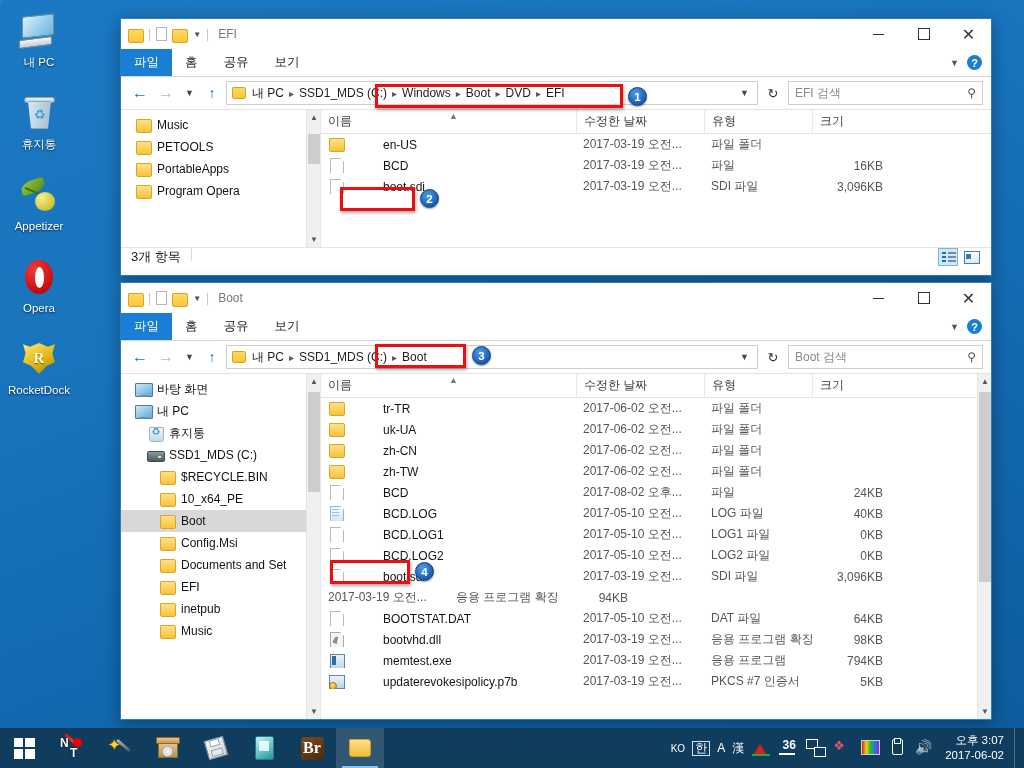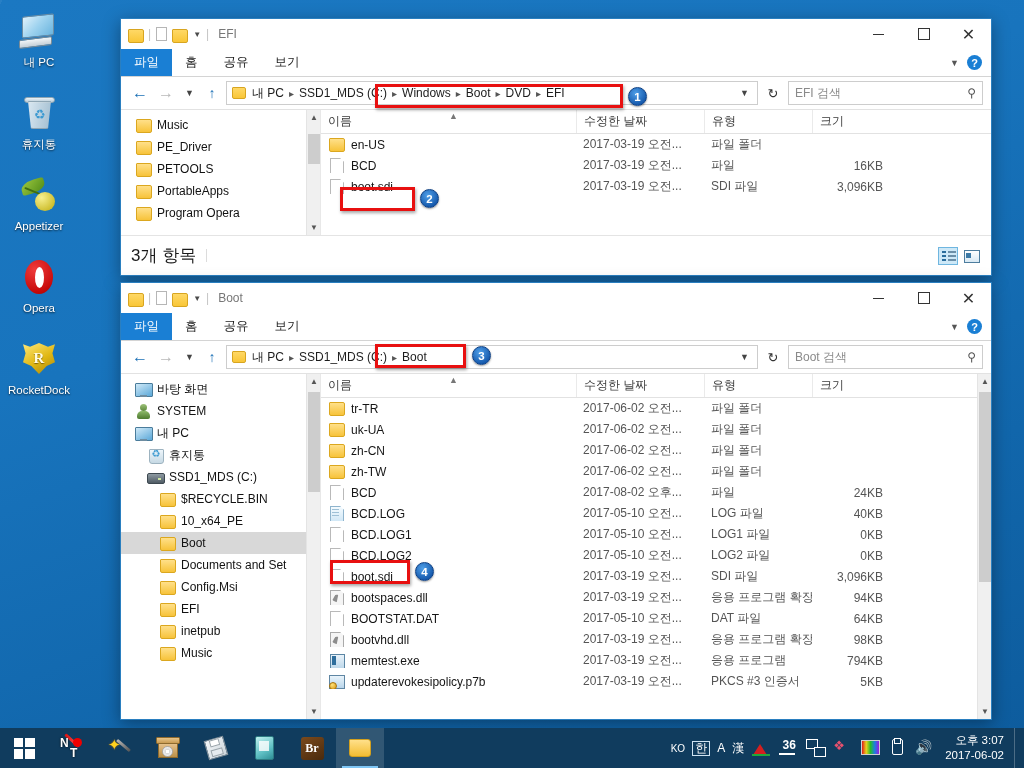--- a/index.html
+++ b/index.html
@@ -291,21 +291,21 @@
   .sort-caret {
     position: absolute; left: 128px; top: 1px;
     font-size: 9px; color: #777;
   }
   .rows { position: relative; }
   .frow {
     height: 21px; display: flex; align-items: center;
     font-size: 12px; color: #151515;
   }
   .fc { display: flex; align-items: center; padding-left: 7px; white-space: nowrap; overflow: hidden; }
-  .fc.name { width: 255px; }
+  .fc.name { width: 255px; gap: 32px; }
   .fc.date { width: 128px; color: #555; }
   .fc.type { width: 108px; color: #555; }
   .fc.size { width: 85px; color: #555; justify-content: flex-end; padding-right: 14px; }
   .fi { width: 17px; height: 15px; flex: none; margin-right: 6px; position: relative; }
   .fi-folder::before {
     content: ""; position: absolute; left: 1px; top: 1px; width: 14px; height: 12px;
     background: linear-gradient(#ffe08a, #f7c33a);
     border: 1px solid #dba71f; border-radius: 1px 2px 2px 2px;
   }
   .fi-file::before {
@@ -343,23 +343,23 @@
   .fi-cert::before {
     content: ""; position: absolute; left: 1px; top: 1px; width: 14px; height: 12px;
     background: linear-gradient(#e9f4fb, #b9d5ea); border: 1px solid #5f86a3;
   }
   .fi-cert::after {
     content: ""; position: absolute; left: 1px; top: 8px; width: 6px; height: 6px;
     border-radius: 50%; background: radial-gradient(circle at 35% 30%, #ffe27a, #d8960f);
     border: 1px solid #a8730a;
   }
   .statusbar {
-    height: 40px; flex: none; border-top: 1px solid #e4e4e4;
-    display: flex; align-items: center; background: #fff;
-    font-size: 17px; color: #1a1a1a; padding-left: 10px;
+    height: 28px; flex: none; border-top: 1px solid #e4e4e4;
+    display: flex; align-items: flex-start; background: #fff;
+    font-size: 13px; color: #1a1a1a; padding-left: 10px;
   }
   .statusbar .sep { width: 1px; height: 13px; background: #dcdcdc; margin-left: 10px; }
   .vbtns { margin-left: auto; display: flex; gap: 3px; padding-right: 10px; }
   .vbtn {
     width: 20px; height: 18px; display: flex; align-items: center; justify-content: center;
     position: relative;
   }
   .vbtn.active { background: #cde8f7; border: 1px solid #6fb6e0; }
   .vb-details::before {
     content: ""; position: absolute; left: 3px; top: 3px; width: 4px; height: 11px;
@@ -451,21 +451,21 @@
     background: #e6ebef; border: 1px solid #9aa4ab; }
   .i-teal { position: relative; width: 19px; height: 24px; }
   .i-teal .bk { position: absolute; inset: 0;
     background: linear-gradient(150deg, #bff0ef, #5fc0c4 60%, #2f8f97);
     border: 1px solid #2d7b82; border-radius: 2px; }
   .i-teal .wn { position: absolute; left: 4px; top: 5px; width: 10px; height: 10px;
     background: rgba(255,255,255,0.8);
     display: grid; grid-template-columns: 1fr 1fr; grid-template-rows: 1fr 1fr; gap: 1px; }
   .i-br { width: 23px; height: 23px; border-radius: 3px;
     background: linear-gradient(150deg, #7a4a1d, #4a2a0c);
-    color: #fff; font-size: 12px; font-weight: bold;
+    color: #fff; font-size: 16px; font-weight: bold;
     display: flex; align-items: center; justify-content: center;
     font-family: "Liberation Serif", serif; }
   .i-folder2 { position: relative; width: 22px; height: 18px; }
   .i-folder2::before { content: ""; position: absolute; inset: 0;
     background: linear-gradient(#ffe08a, #f3bd33); border: 1px solid #d3a01e;
     border-radius: 1px 3px 3px 3px; }
 
   .tray { margin-left: auto; display: flex; align-items: center; height: 40px; padding-right: 4px; }
   .tray-ime { display: flex; align-items: center; gap: 7px; padding-right: 8px; color: #fff; }
   .ime-ko { font-size: 10px; }
@@ -596,24 +596,20 @@
     </div>
     <div class="body-area">
       <div class="navpane">
         <div class="tree" id="efi-tree">
             <div class="tree-row indent1">
               <span class="t-ico t-folder"></span>
               <span>Music</span>
             </div>
             <div class="tree-row indent1">
               <span class="t-ico t-folder"></span>
-              <span>PE_Driver</span>
-            </div>
-            <div class="tree-row indent1">
-              <span class="t-ico t-folder"></span>
               <span>PETOOLS</span>
             </div>
             <div class="tree-row indent1">
               <span class="t-ico t-folder"></span>
               <span>PortableApps</span>
             </div>
             <div class="tree-row indent1">
               <span class="t-ico t-folder"></span>
               <span>Program Opera</span>
             </div>
@@ -718,24 +714,20 @@
       <div class="searchbox">Boot 검색<span class="mag">⚲</span></div>
     </div>
     <div class="body-area">
       <div class="navpane">
         <div class="tree" id="boot-tree">
             <div class="tree-row indent1">
               <span class="t-ico t-monitor"></span>
               <span>바탕 화면</span>
             </div>
             <div class="tree-row indent1">
-              <span class="t-ico t-user"></span>
-              <span>SYSTEM</span>
-            </div>
-            <div class="tree-row indent1">
               <span class="t-ico t-monitor"></span>
               <span>내 PC</span>
             </div>
             <div class="tree-row indent2">
               <span class="t-ico t-bin"></span>
               <span>휴지통</span>
             </div>
             <div class="tree-row indent2">
               <span class="t-ico t-drive"></span>
               <span>SSD1_MDS (C:)</span>
@@ -747,25 +739,25 @@
             <div class="tree-row indent3">
               <span class="t-ico t-folder"></span>
               <span>10_x64_PE</span>
             </div>
             <div class="tree-row indent3 sel">
               <span class="t-ico t-folder"></span>
               <span>Boot</span>
             </div>
             <div class="tree-row indent3">
               <span class="t-ico t-folder"></span>
+              <span>Config.Msi</span>
+            </div>
+            <div class="tree-row indent3">
+              <span class="t-ico t-folder"></span>
               <span>Documents and Set</span>
-            </div>
-            <div class="tree-row indent3">
-              <span class="t-ico t-folder"></span>
-              <span>Config.Msi</span>
             </div>
             <div class="tree-row indent3">
               <span class="t-ico t-folder"></span>
               <span>EFI</span>
             </div>
             <div class="tree-row indent3">
               <span class="t-ico t-folder"></span>
               <span>inetpub</span>
             </div>
             <div class="tree-row indent3">
@@ -863,24 +855,20 @@
             <div class="frow">
               <div class="fc name">
                 <span class="fi fi-file"></span>
                 <span>boot.sdi</span>
               </div>
               <div class="fc date">2017-03-19 오전...</div>
               <div class="fc type">SDI 파일</div>
               <div class="fc size">3,096KB</div>
             </div>
             <div class="frow">
-              <div class="fc name">
-                <span class="fi fi-dll"></span>
-                <span>bootspaces.dll</span>
-              </div>
               <div class="fc date">2017-03-19 오전...</div>
               <div class="fc type">응용 프로그램 확장</div>
               <div class="fc size">94KB</div>
             </div>
             <div class="frow">
               <div class="fc name">
                 <span class="fi fi-file"></span>
                 <span>BOOTSTAT.DAT</span>
               </div>
               <div class="fc date">2017-05-10 오전...</div>
@@ -904,21 +892,21 @@
               <div class="fc date">2017-03-19 오전...</div>
               <div class="fc type">응용 프로그램</div>
               <div class="fc size">794KB</div>
             </div>
             <div class="frow">
               <div class="fc name">
                 <span class="fi fi-cert"></span>
                 <span>updaterevokesipolicy.p7b</span>
               </div>
               <div class="fc date">2017-03-19 오전...</div>
-              <div class="fc type">PKCS #3 인증서</div>
+              <div class="fc type">PKCS #7 인증서</div>
               <div class="fc size">5KB</div>
             </div>
           </div>
         <div class="scroll-v">
           <div class="up">▲</div>
           <div class="thumb" style="top:18px;height:190px;"></div>
           <div class="dn">▼</div>
         </div>
       </div>
     </div>

